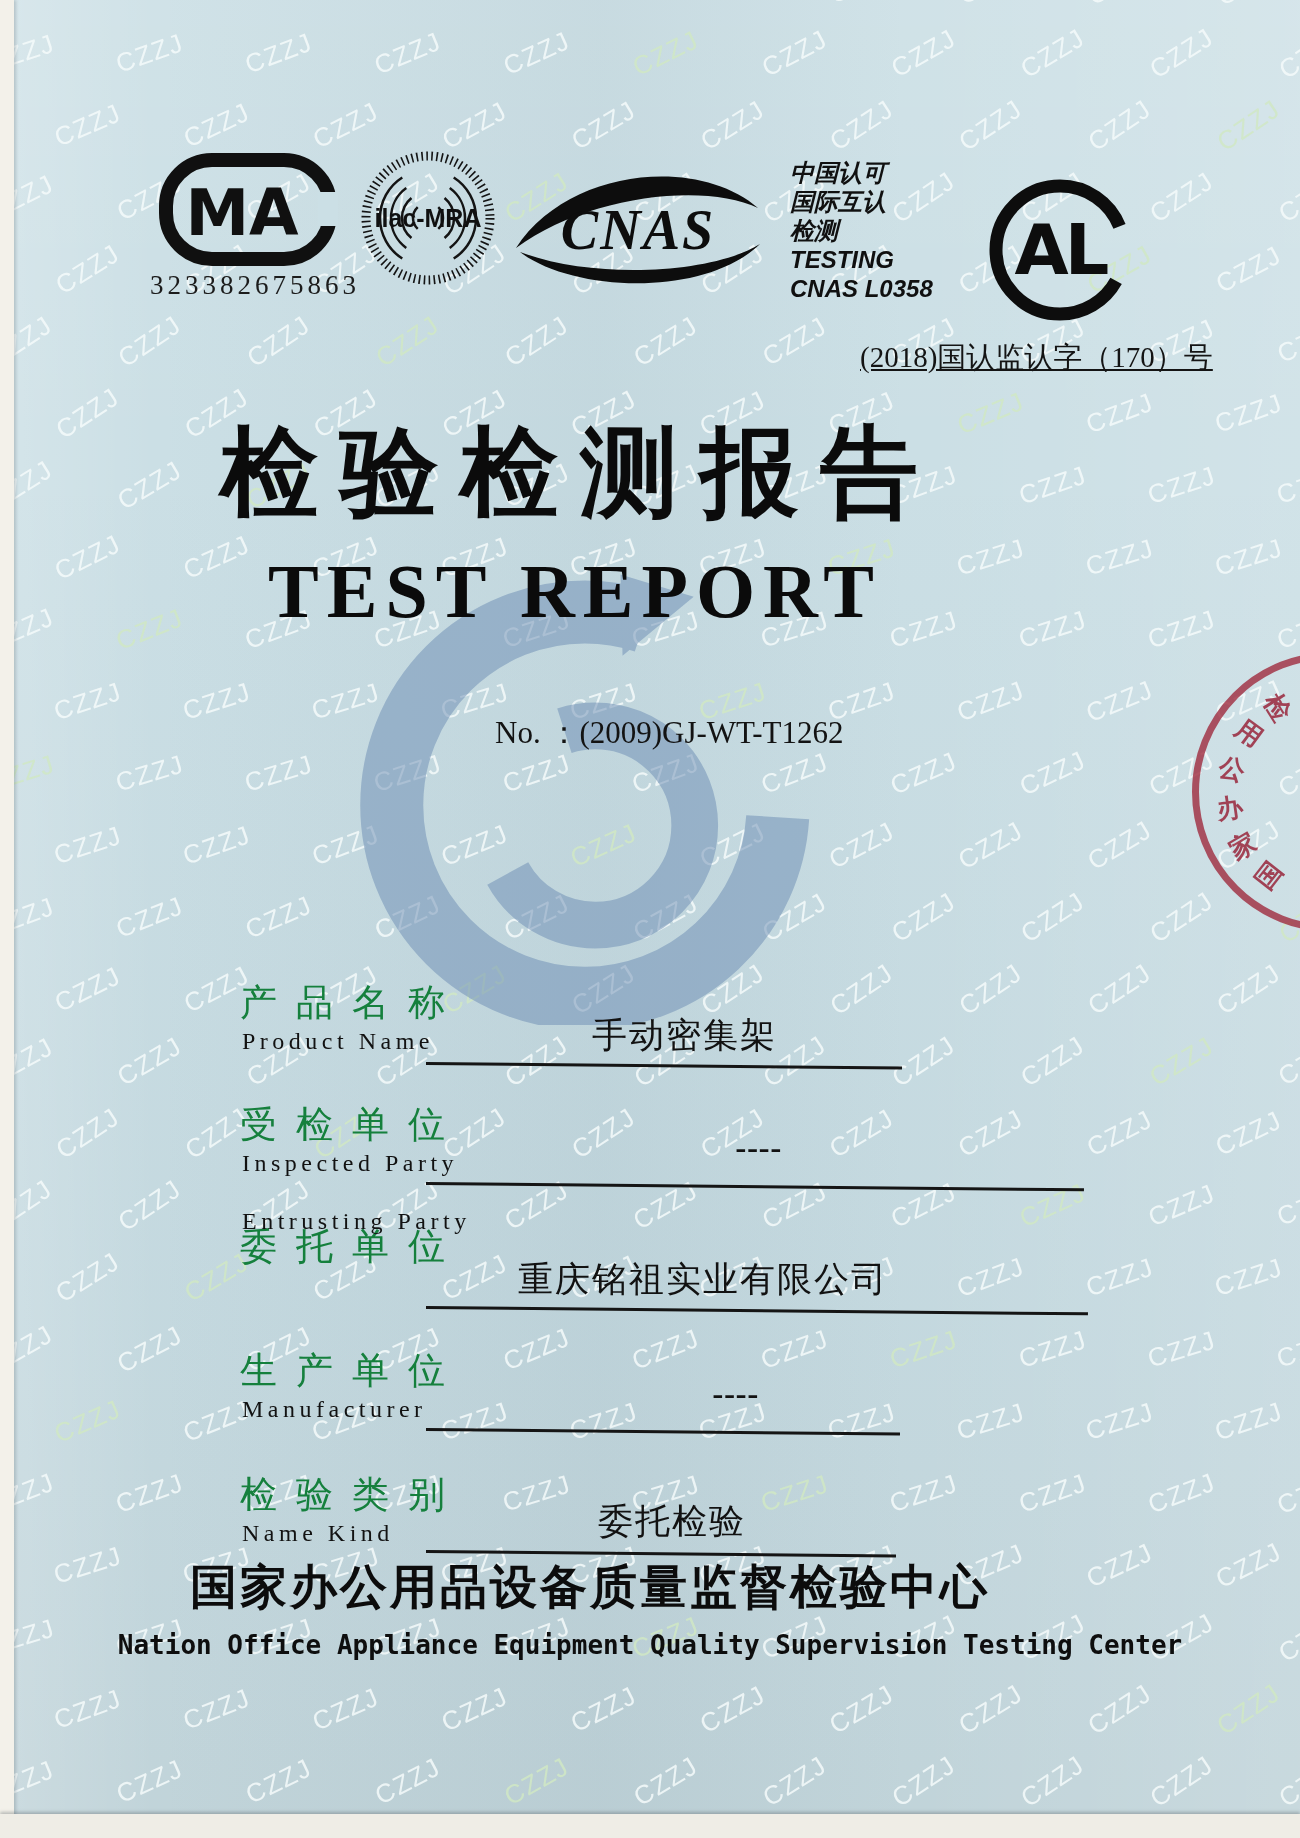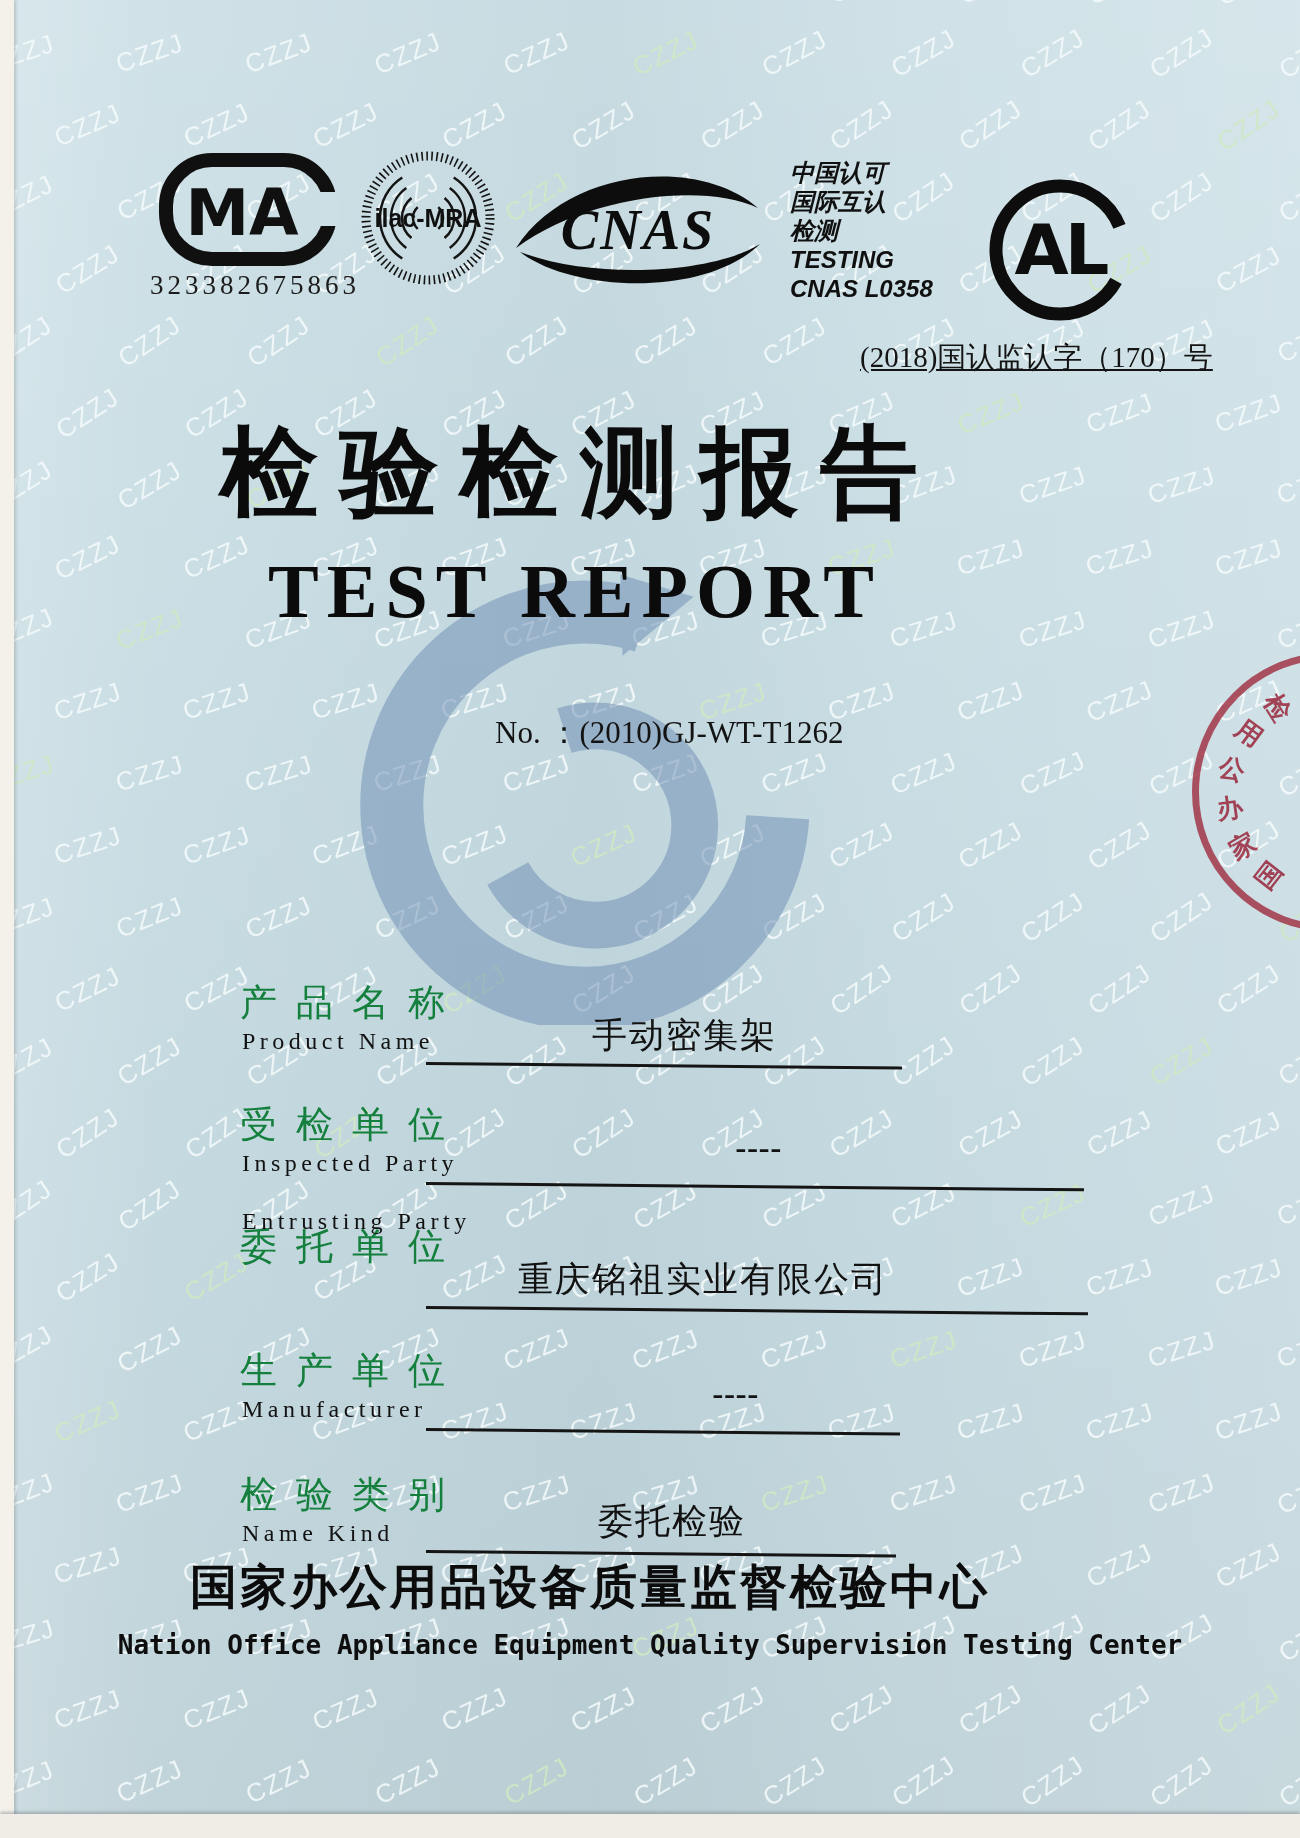--- a/index.html
+++ b/index.html
@@ -403,21 +403,21 @@
     <svg width="158" height="158" viewBox="0 0 158 158">
       <circle cx="75" cy="75" r="64" fill="none" stroke="#0d0d0d" stroke-width="13" pathLength="100" stroke-dasharray="86 14" stroke-dashoffset="-8"></circle>
     </svg>
     <div id="al-label">AL</div>
   </div>
 
   <div class="content" id="reg-line" style="position:absolute;text-decoration:underline;">(2018)国认监认字（170）号</div>
 
   <div class="content" id="title-en" style="position:absolute;">TEST REPORT</div>
   <div class="content" id="title-zh" style="position:absolute;">检验检测报告</div>
-  <div class="content" id="report-no" style="position:absolute;">No. ：(2010)GJ-WT-T1262</div>
+  <div class="content" id="report-no" style="position:absolute;">No. ：(2009)GJ-WT-T1262</div>
 
   <div>
     <div class="content f-label-zh" style="top:978px;">产品名称</div>
     <div class="content f-label-en" style="top:1028px;">Product Name</div>
     <div class="content f-value" style="left:592px;top:1012px;">手动密集架</div>
     <div class="content f-line" style="left:426px;top:1062px;width:476px;"></div>
   </div>
 
   <div>
     <div class="content f-label-zh" style="top:1100px;">受检单位</div>

